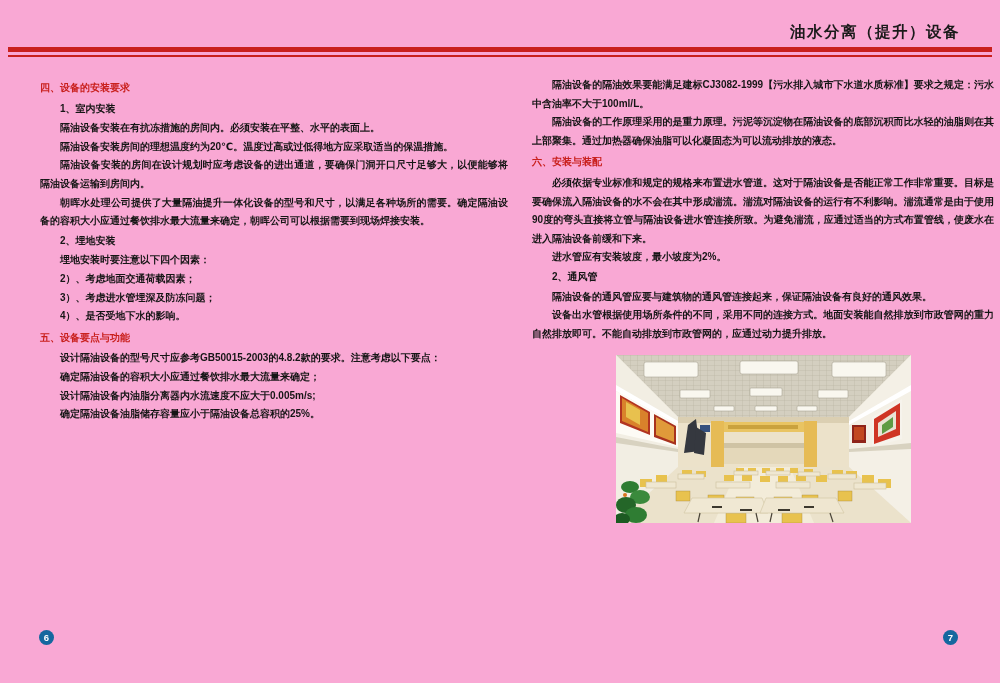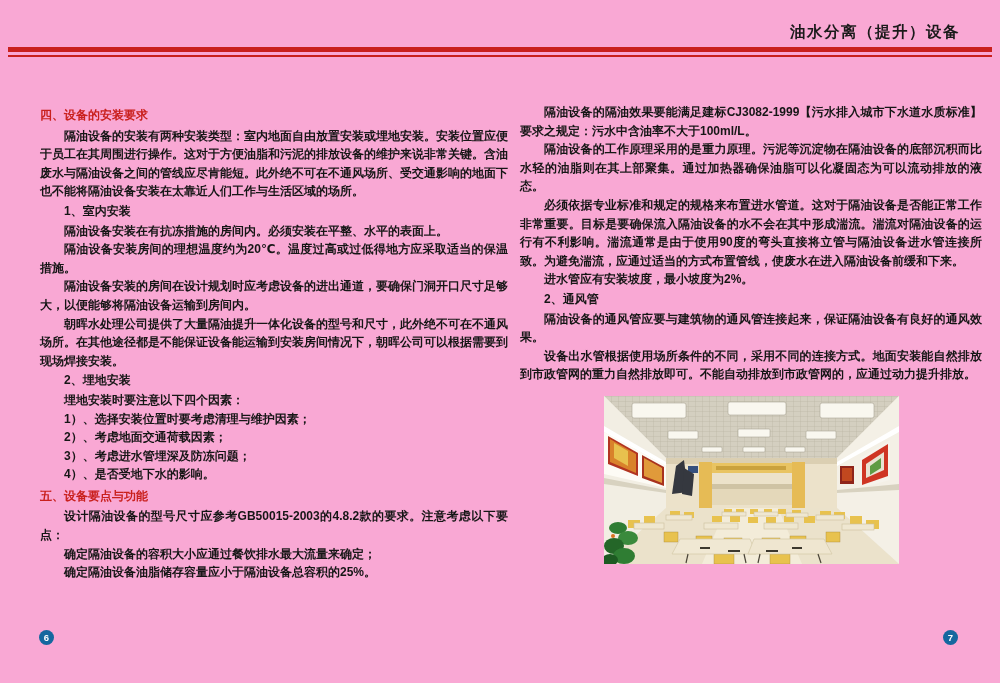--- a/index.html
+++ b/index.html
@@ -10,26 +10,25 @@
   
   .hdr-title{
     position:absolute;top:22px;right:40px;
     font-size:15.5px;font-weight:bold;color:#1a1a1a;letter-spacing:1.5px;
   }
   .rule-thick{position:absolute;left:8px;right:8px;top:47px;height:4.5px;background:#c9201d;}
   .rule-thin{position:absolute;left:8px;right:8px;top:55px;height:1.5px;background:#c9201d;}
   
   .col{
     position:absolute;top:76px;
-    color:#161616;font-weight:bold;font-size:12px;line-height:18.6px;
+    color:#161616;font-weight:bold;font-size:10px;line-height:18.6px;
     text-align:justify;
-    margin-top:27px;
   }
   .col-left{left:40px;width:468px;}
-  .col-right{left:520px;width:462px;}
+  .col-right{left:532px;width:462px;}
   .h-red{color:#c9201d;margin:3px 0 2px 0;text-indent:0;}
   .sub{text-indent:2em;margin:1px 0;}
   .p{text-indent:2em;margin:0;}
   .li{text-indent:2em;margin:0;}
   
   .photo{display:block;margin:12px 0 0 84px;width:295px;height:168px;}
   
   .pg{
     position:absolute;top:630px;width:15px;height:15px;border-radius:50%;
     background:#15679f;color:#fff;font-size:9.5px;line-height:15px;
@@ -42,41 +41,41 @@
 <body>
 
 <div class="page">
 
   <div class="hdr-title">油水分离（提升）设备</div>
   <div class="rule-thick"></div>
   <div class="rule-thin"></div>
 
   <div class="col col-left">
     <div class="h-red">四、设备的安装要求</div>
-    <div class="p">隔油设备的安装有两种安装类型：室内地面自由放置安装或埋地安装。安装位置应便于员工在其周围进行操作。这对于方便油脂和污泥的排放设备的维护来说非常关键。含油废水与隔油设备之间的管线应尽肯能短。此外绝不可在不通风场所、受交通影响的地面下也不能将隔油设备安装在太靠近人们工作与生活区域的场所。</div>
     <div class="sub">1、室内安装</div>
     <div class="p">隔油设备安装在有抗冻措施的房间内。必须安装在平整、水平的表面上。</div>
     <div class="p">隔油设备安装房间的理想温度约为20℃。温度过高或过低得地方应采取适当的保温措施。</div>
     <div class="p">隔油设备安装的房间在设计规划时应考虑设备的进出通道，要确保门洞开口尺寸足够大，以便能够将隔油设备运输到房间内。</div>
-    <div class="p">朝晖水处理公司提供了大量隔油提升一体化设备的型号和尺寸，此外绝不可在不通风场所。在其他途径都是不能保证设备能运输到安装房间情况下，朝晖公司可以根据需要到现场焊接安装。</div>
+    <div class="p">朝晖水处理公司提供了大量隔油提升一体化设备的型号和尺寸，以满足各种场所的需要。确定隔油设备的容积大小应通过餐饮排水最大流量来确定，朝晖公司可以根据需要到现场焊接安装。</div>
     <div class="sub">2、埋地安装</div>
     <div class="p">埋地安装时要注意以下四个因素：</div>
-    <div class="li">1）、选择安装位置时要考虑清理与维护因素；</div>
     <div class="li">2）、考虑地面交通荷载因素；</div>
     <div class="li">3）、考虑进水管埋深及防冻问题；</div>
     <div class="li">4）、是否受地下水的影响。</div>
     <div class="h-red">五、设备要点与功能</div>
     <div class="p">设计隔油设备的型号尺寸应参考GB50015-2003的4.8.2款的要求。注意考虑以下要点：</div>
     <div class="p">确定隔油设备的容积大小应通过餐饮排水最大流量来确定；</div>
+    <div class="p">设计隔油设备内油脂分离器内水流速度不应大于0.005m/s;</div>
     <div class="p">确定隔油设备油脂储存容量应小于隔油设备总容积的25%。</div>
   </div>
 
   <div class="col col-right">
     <div class="p">隔油设备的隔油效果要能满足建标CJ3082-1999【污水排入城市下水道水质标准】要求之规定：污水中含油率不大于100ml/L。</div>
     <div class="p">隔油设备的工作原理采用的是重力原理。污泥等沉淀物在隔油设备的底部沉积而比水轻的油脂则在其上部聚集。通过加热器确保油脂可以化凝固态为可以流动排放的液态。</div>
+    <div class="h-red">六、安装与装配</div>
     <div class="p">必须依据专业标准和规定的规格来布置进水管道。这对于隔油设备是否能正常工作非常重要。目标是要确保流入隔油设备的水不会在其中形成湍流。湍流对隔油设备的运行有不利影响。湍流通常是由于使用90度的弯头直接将立管与隔油设备进水管连接所致。为避免湍流，应通过适当的方式布置管线，使废水在进入隔油设备前缓和下来。</div>
     <div class="p">进水管应有安装坡度，最小坡度为2%。</div>
     <div class="sub">2、通风管</div>
     <div class="p">隔油设备的通风管应要与建筑物的通风管连接起来，保证隔油设备有良好的通风效果。</div>
     <div class="p">设备出水管根据使用场所条件的不同，采用不同的连接方式。地面安装能自然排放到市政管网的重力自然排放即可。不能自动排放到市政管网的，应通过动力提升排放。</div>
 
     <svg class="photo" viewBox="0 0 295 168">
       <defs>
         <pattern id="cgrid" width="7" height="5" patternUnits="userSpaceOnUse">
           <rect width="7" height="5" fill="#d4cfc0"></rect>

